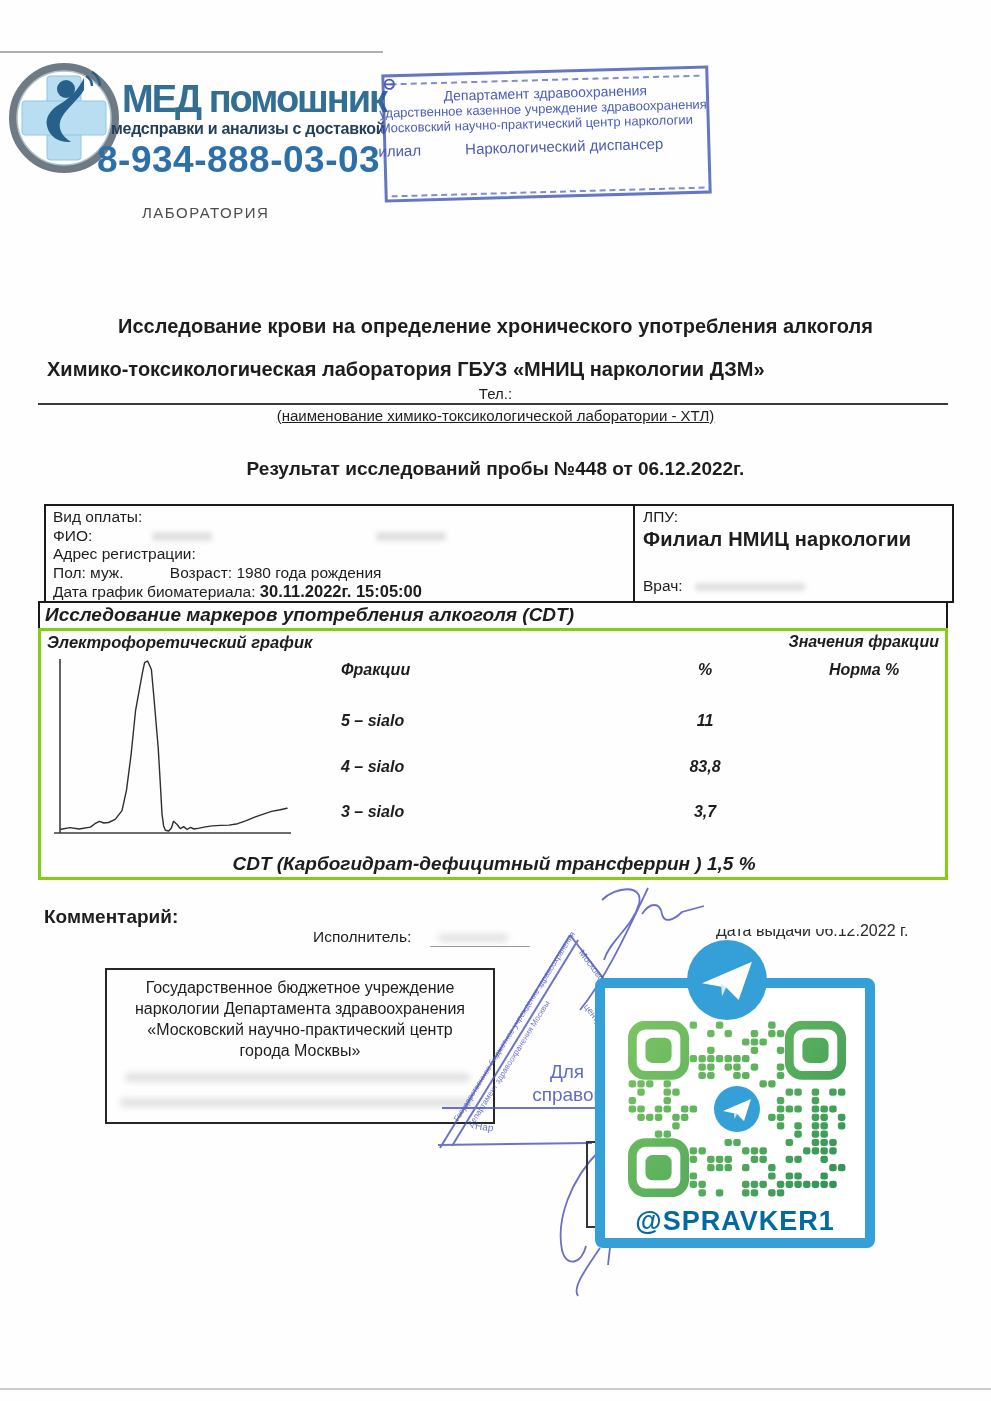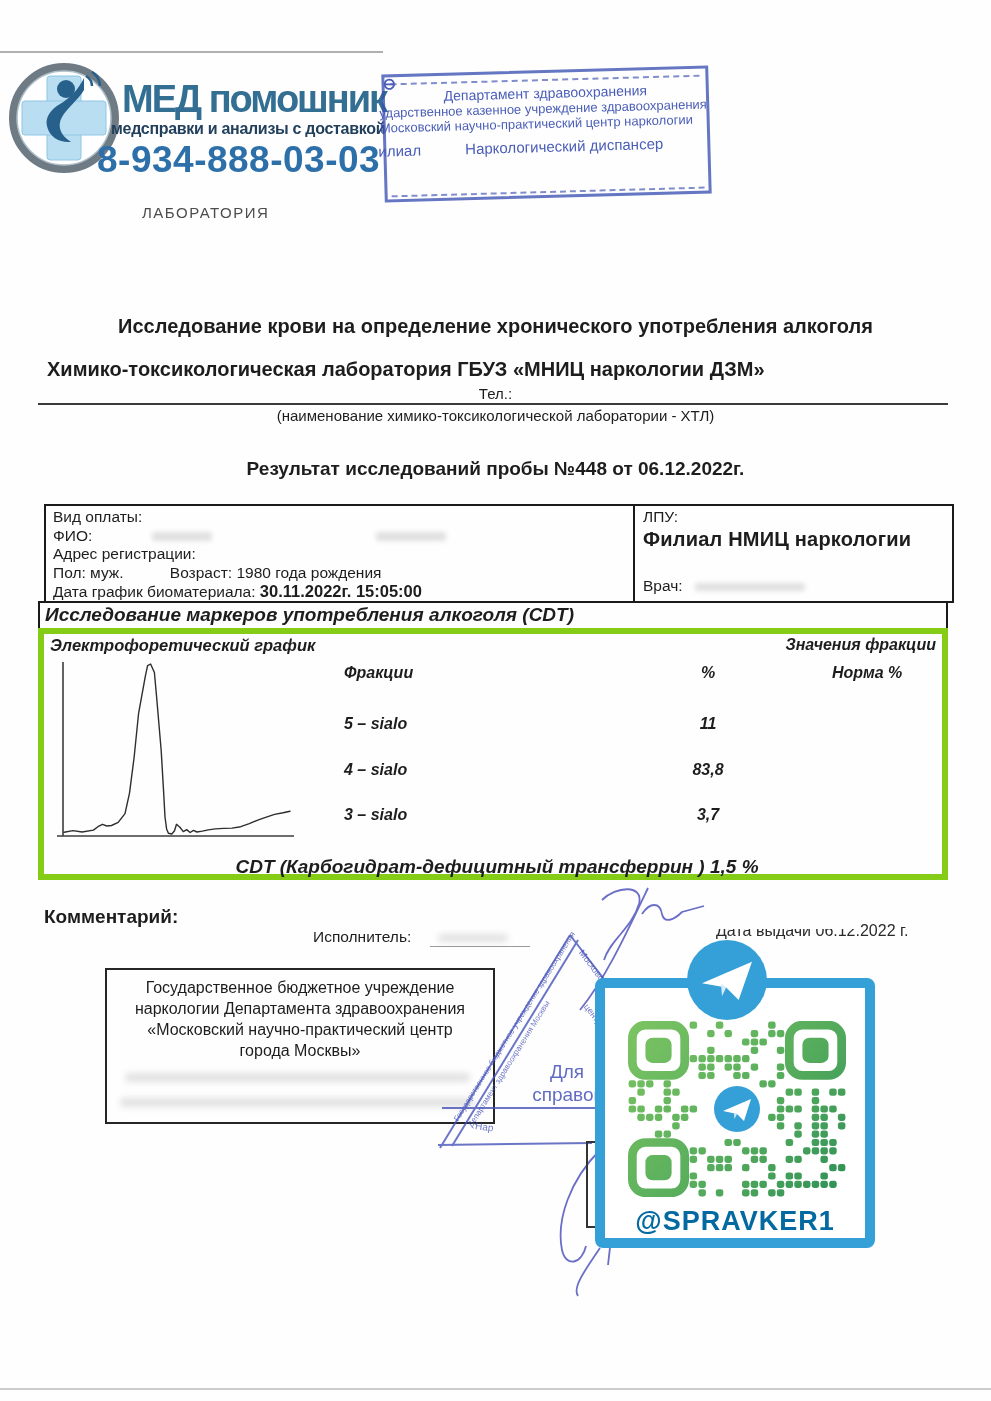--- a/index.html
+++ b/index.html
@@ -61,21 +61,21 @@
       <span style="margin-left:-14px;">илиал</span>
       <span style="margin-left:40px;">Наркологический диспансер</span>
     </div>
     <div class="stamp-dash" style="position:absolute;left:4px;right:4px;bottom:2px;"></div>
   </div>
 
   <div class="abs b center" style="left:0;top:315px;width:991px;font-size:20px;">Исследование крови на определение хронического употребления алкоголя</div>
   <div class="abs b" style="left:47px;top:358px;font-size:20px;white-space:nowrap;">Химико-токсикологическая лаборатория ГБУЗ «МНИЦ наркологии ДЗМ»</div>
   <div class="abs center" style="left:0;top:385px;width:991px;font-size:15px;">Тел.:</div>
   <div class="abs" style="left:38px;top:403px;width:910px;height:2px;background:#3a3a3a;"></div>
-  <div class="abs center" style="left:0;top:407px;width:991px;font-size:15px;">(наименование химико-токсикологической лаборатории - ХТЛ)</div>
+  <div class="abs center" style="left:0;top:407px;width:991px;font-size:15px;text-decoration:underline;">(наименование химико-токсикологической лаборатории - ХТЛ)</div>
   <div class="abs b center" style="left:0;top:458px;width:991px;font-size:19px;">Результат исследований пробы №448 от 06.12.2022г.</div>
 
   <div class="abs" style="left:38px;top:504px;width:910px;height:99px;border:2px solid #1a1a1a;box-sizing:border-box;margin-left:6px;">
     <div class="abs" style="left:587px;top:0;width:2px;height:95px;background:#1a1a1a;"></div>
     <div class="abs" style="left:7px;top:2px;font-size:15.5px;line-height:18.6px;width:570px;">
       <div>Вид оплаты:</div>
       <div><span>ФИО:</span>
            <span class="smudge-in" style="width:60px;height:9px;margin-left:55px;"></span>
            <span class="smudge-in" style="width:70px;height:9px;margin-left:160px;"></span></div>
       <div>Адрес регистрации:</div>
@@ -91,21 +91,21 @@
         <span>Врач:</span>
         <span class="smudge-in" style="width:110px;height:8px;margin-left:8px;"></span>
       </div>
     </div>
   </div>
 
   <div class="abs" style="left:38px;top:601px;width:910px;height:29px;border:2px solid #1a1a1a;box-sizing:border-box;">
     <div class="bi" style="font-size:19px;margin:1px 0 0 5px;white-space:nowrap;">Исследование маркеров употребления алкоголя (CDT)</div>
   </div>
 
-  <div class="abs" style="left:38px;top:628px;width:910px;height:252px;border:6px solid #84cc16;box-sizing:border-box;">
+  <div class="abs" style="left:38px;top:628px;width:910px;height:252px;border:3px solid #84cc16;box-sizing:border-box;">
     <div class="bi abs" style="left:6px;top:2px;font-size:16.5px;">Электрофоретический график</div>
     <div class="bi abs" style="right:6px;top:2px;font-size:16px;">Значения фракции</div>
 
     <svg class="abs" id="efg" style="left:10px;top:24px;" width="245" height="200" viewBox="0 0 245 200">
       <line x1="9" y1="4" x2="9" y2="178" stroke="#3c3c3c" stroke-width="1.6"></line>
       <line x1="3" y1="178" x2="240" y2="178" stroke="#3c3c3c" stroke-width="1.6"></line>
       <polyline id="curve" points="10.0,174.3 19.0,172.6 28.1,174.0 39.4,172.1 43.9,168.7 48.4,166.3 52.9,168.0 57.5,167.5 64.2,164.4 71.0,155.6 75.5,135.2 80.1,99.5 84.6,55.3 91.4,17.9 93.6,7.7 96.6,6.0 100.4,14.5 102.7,40.0 107.2,92.7 109.4,130.1 111.0,159.0 112.6,170.9 114.4,175.2 117.8,176.0 120.5,172.8 122.5,166.3 125.9,169.2 129.3,173.6 132.7,171.6 136.1,174.5 139.5,172.4 142.9,174.0 148.3,173.1 154.4,171.9 161.2,170.9 169.8,170.4 178.1,170.1 186.7,168.7 195.3,165.6 203.7,162.1 212.3,159.2 220.6,156.4 229.2,154.8 236.0,153.2" fill="none" stroke="#2e2e2e" stroke-width="1.4" stroke-linejoin="round" stroke-linecap="round"></polyline>
     </svg>
 
     <div class="bi abs" style="left:300px;top:30px;font-size:16px;">Фракции</div>

